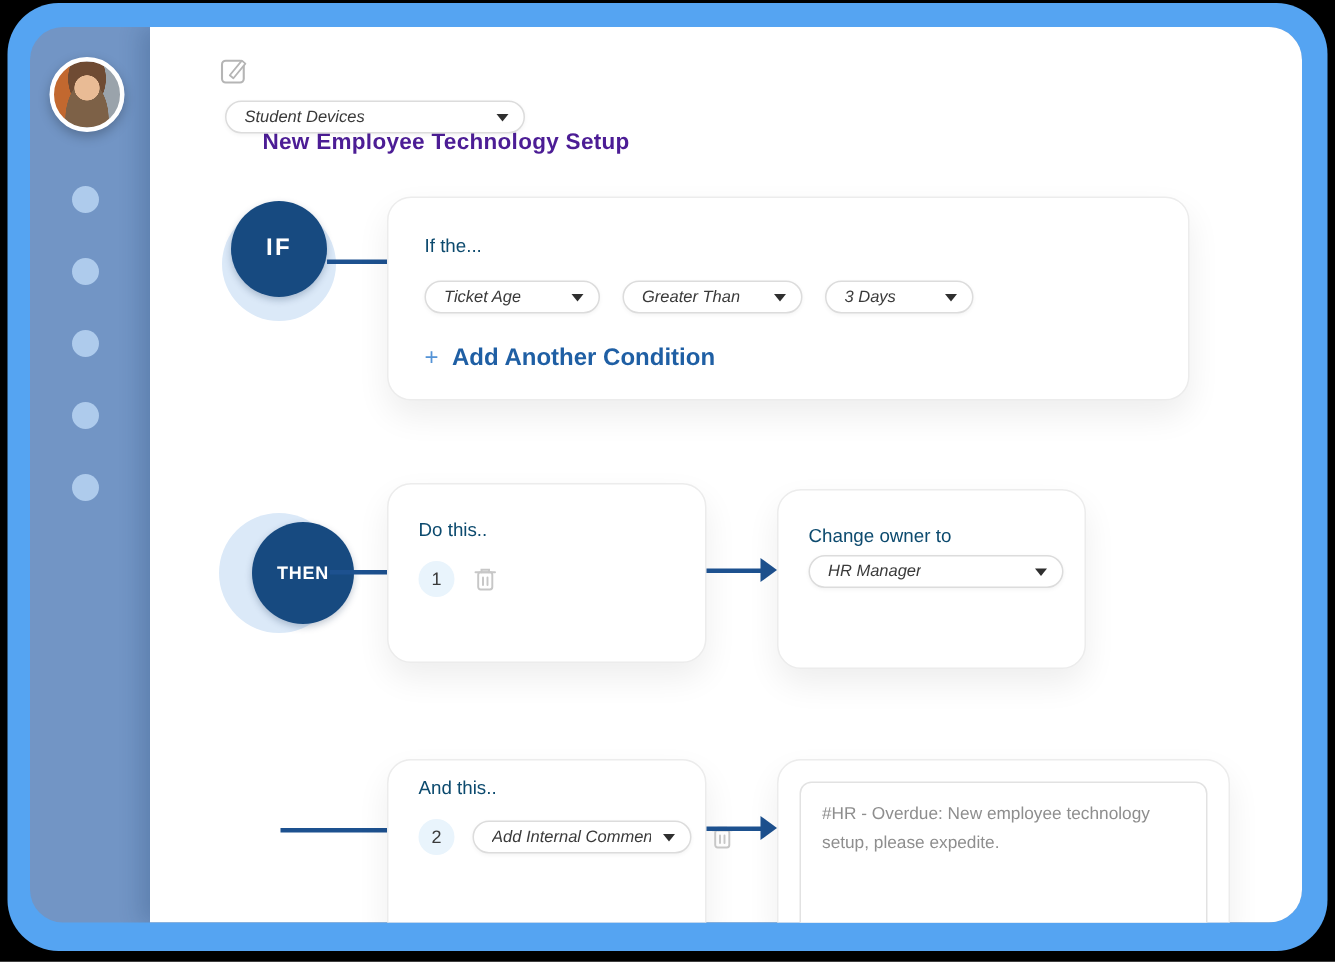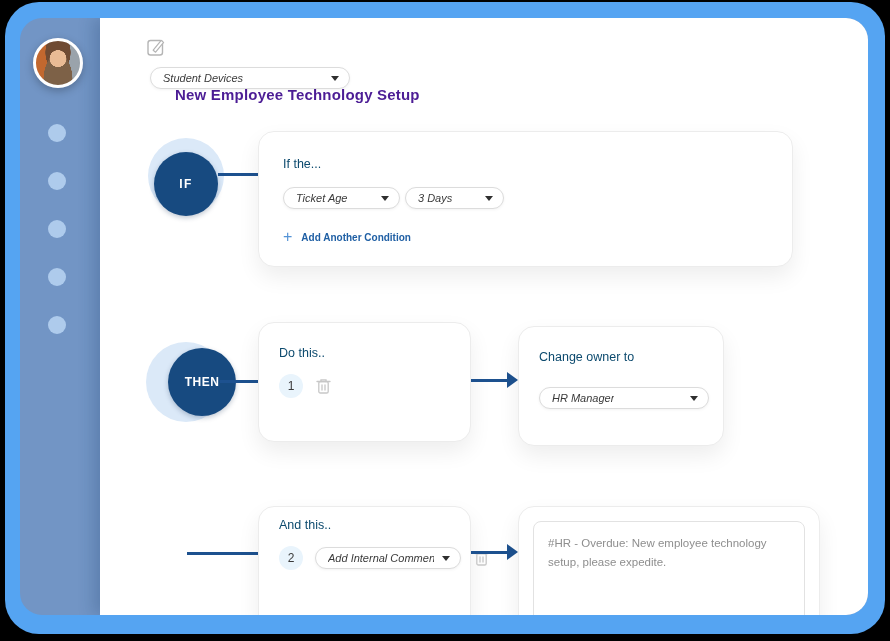--- a/index.html
+++ b/index.html
@@ -31,24 +31,24 @@
   .halo{position:absolute;border-radius:50%;background:#dbe9f8;}
   .node{position:absolute;border-radius:50%;background:#174a80;display:flex;align-items:center;justify-content:center;
     color:#fff;font-weight:bold;box-shadow:0 2px 5px rgba(10,40,80,.25);}
   .hline{position:absolute;height:3px;background:#1d518f;}
   .arrowhead{position:absolute;width:0;height:0;border-top:8px solid transparent;border-bottom:8px solid transparent;border-left:11px solid #1d518f;}
   
   .card{position:absolute;background:#fff;border:1px solid #ececec;border-radius:16px;
     box-shadow:0 10px 22px rgba(0,0,0,.07);box-sizing:border-box;}
   .card-label{font-size:12.5px;color:#0c4a6e;}
   .if-card{left:238px;top:113px;width:535px;height:136px;padding:25px 24px;}
-  .dd-row{display:flex;gap:5px;margin-top:16px;}
+  .dd-row{display:flex;gap:15px;margin-top:16px;}
   .add-link{margin-top:21px;display:flex;align-items:center;gap:9px;cursor:pointer;width:max-content;}
   .plus{font-size:16px;font-weight:normal;color:#5493d6;line-height:14px;}
-  .add-label{font-size:10px;font-weight:bold;color:#1f5fa4;text-align:right;}
+  .add-label{font-size:16px;font-weight:bold;color:#1f5fa4;text-align:right;}
   .do-card{left:238px;top:304px;width:213px;height:120px;padding:23px 20px;}
   .owner-card{left:498px;top:308px;width:206px;height:120px;padding:23px 20px;}
   .and-card{left:238px;top:488px;width:213px;height:126px;padding:11px 20px;}
   .comment-card{left:498px;top:488px;width:302px;height:126px;padding:14px;}
   .action-row{display:flex;align-items:center;gap:12px;margin-top:14px;}
   .badge{width:24px;height:24px;border-radius:50%;background:#e9f4fc;display:flex;align-items:center;justify-content:center;
     font-size:12px;color:#3a3a3a;flex:0 0 auto;}
   .trash-btn{width:17px;height:18px;cursor:pointer;flex:0 0 auto;background:none;border:none;padding:0;}
   .comment-box{border:1px solid #e2e2e2;border-radius:8px;height:110px;box-sizing:border-box;padding:12px 14px;
     font-size:11.5px;line-height:19px;color:#8e8e8e;background:#fff;}
@@ -73,28 +73,32 @@
       <path d="M7.2 13.2 L15.2 3.4 L17.6 5.4 L9.6 15.2 Z" fill="#ffffff" stroke="#b5b5b5" stroke-width="1.2" stroke-linejoin="round"></path>
     </svg>
     <div class="page-title">New Employee Technology Setup</div>
 
     <div class="dd category-dd">
       <span class="dd-val">Student Devices</span>
       <span class="caret"></span>
     </div>
 
     <div class="halo" style="left:128px;top:120px;width:76px;height:76px"></div>
-    <div class="node" style="left:134px;top:134px;width:64px;height:64px;font-size:12px;letter-spacing:1.5px">IF</div>
+    <div class="node" style="left:134px;top:116px;width:64px;height:64px;font-size:16px;letter-spacing:1.5px">IF</div>
     <div class="hline" style="left:198px;top:155px;width:41px"></div>
 
     <div class="card if-card">
       <div class="card-label">If the...</div>
       <div class="dd-row">
         <div class="dd" style="width:117px">
           <span class="dd-val">Ticket Age</span>
+          <span class="caret"></span>
+        </div>
+        <div class="dd" style="width:120px">
+          <span class="dd-val">Greater Than</span>
           <span class="caret"></span>
         </div>
         <div class="dd" style="width:99px">
           <span class="dd-val">3 Days</span>
           <span class="caret"></span>
         </div>
       </div>
       <div class="add-link">
         <span class="plus">+</span>
         <span class="add-label">Add Another Condition</span>
@@ -120,21 +124,21 @@
           </svg>
         </button>
       </div>
     </div>
 
     <div class="hline" style="left:451px;top:361px;width:37px"></div>
     <div class="arrowhead" style="left:487px;top:354px"></div>
 
     <div class="card owner-card">
       <div class="card-label">Change owner to</div>
-      <div class="dd" style="width:170px;margin-top:23px">
+      <div class="dd" style="width:170px;margin-top:6px">
         <span class="dd-val">HR Manager</span>
         <span class="caret"></span>
       </div>
     </div>
 
     <div class="hline" style="left:167px;top:534px;width:71px"></div>
 
     <div class="card and-card">
       <div class="card-label">And this..</div>
       <div class="action-row">

